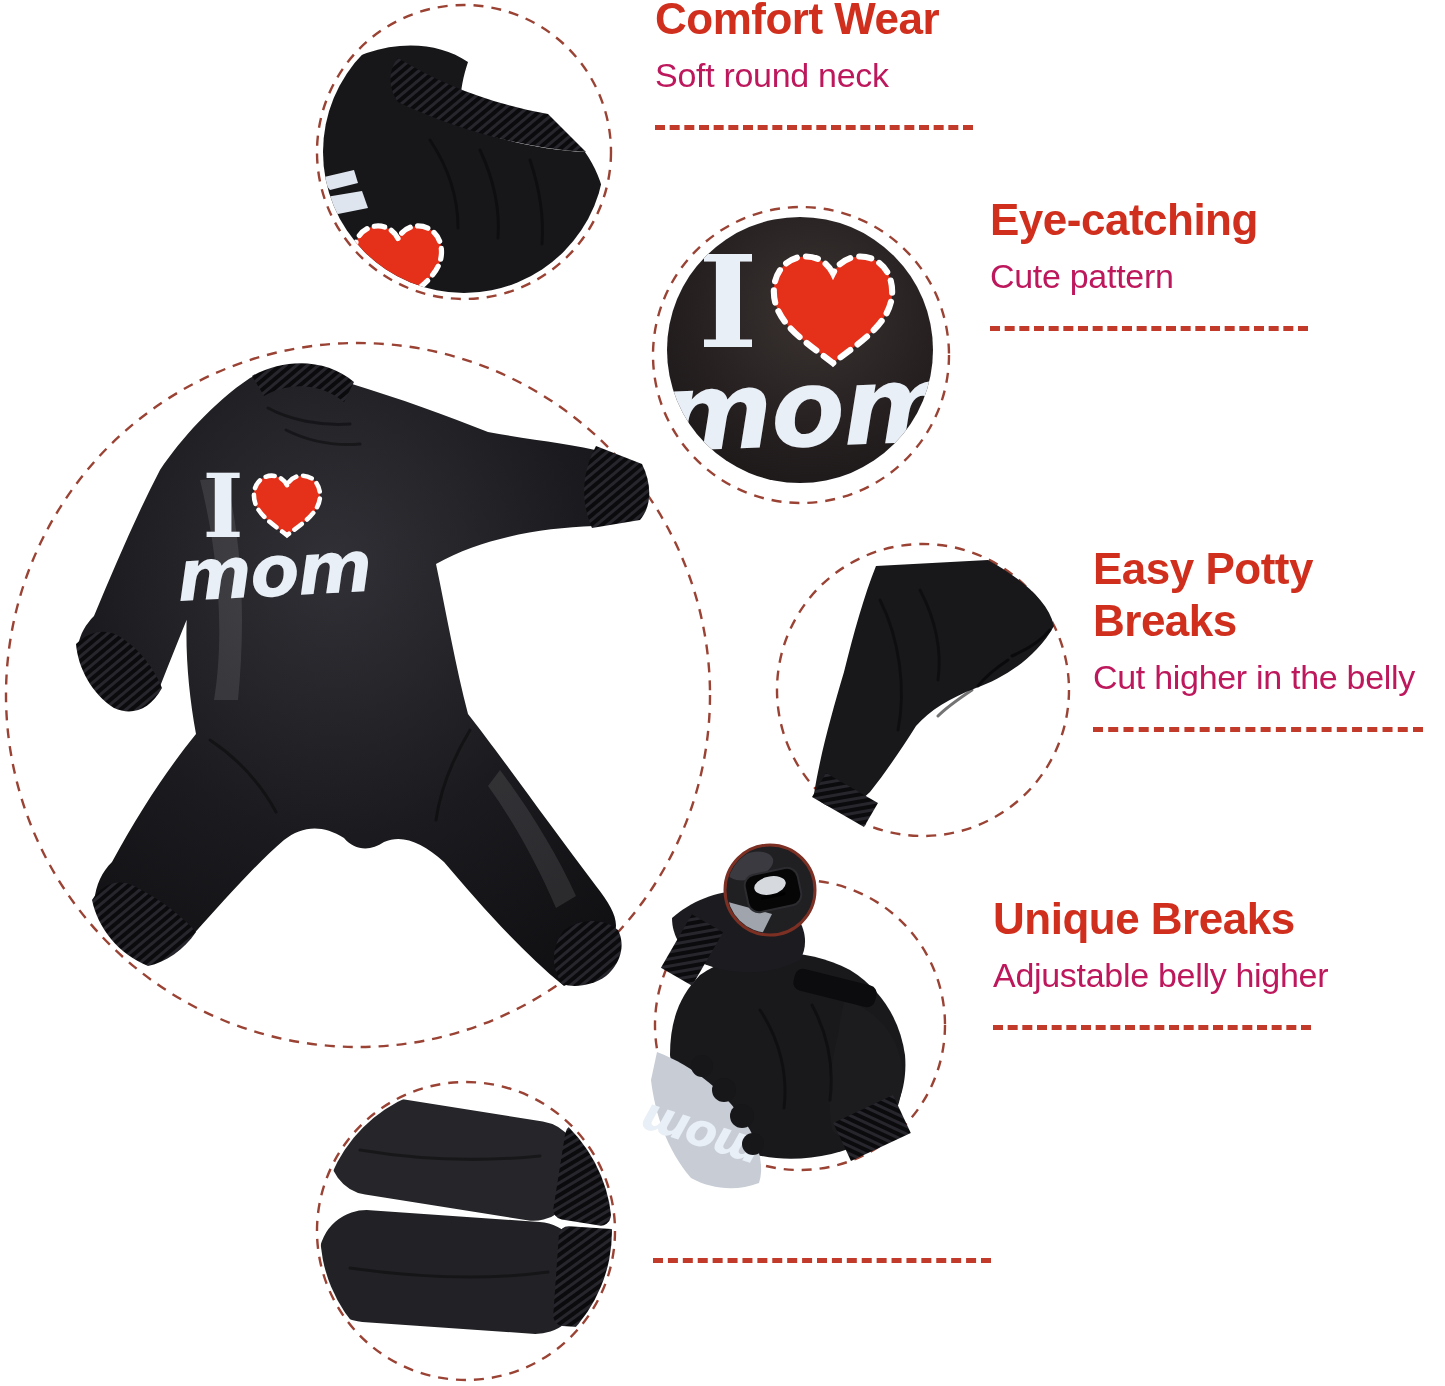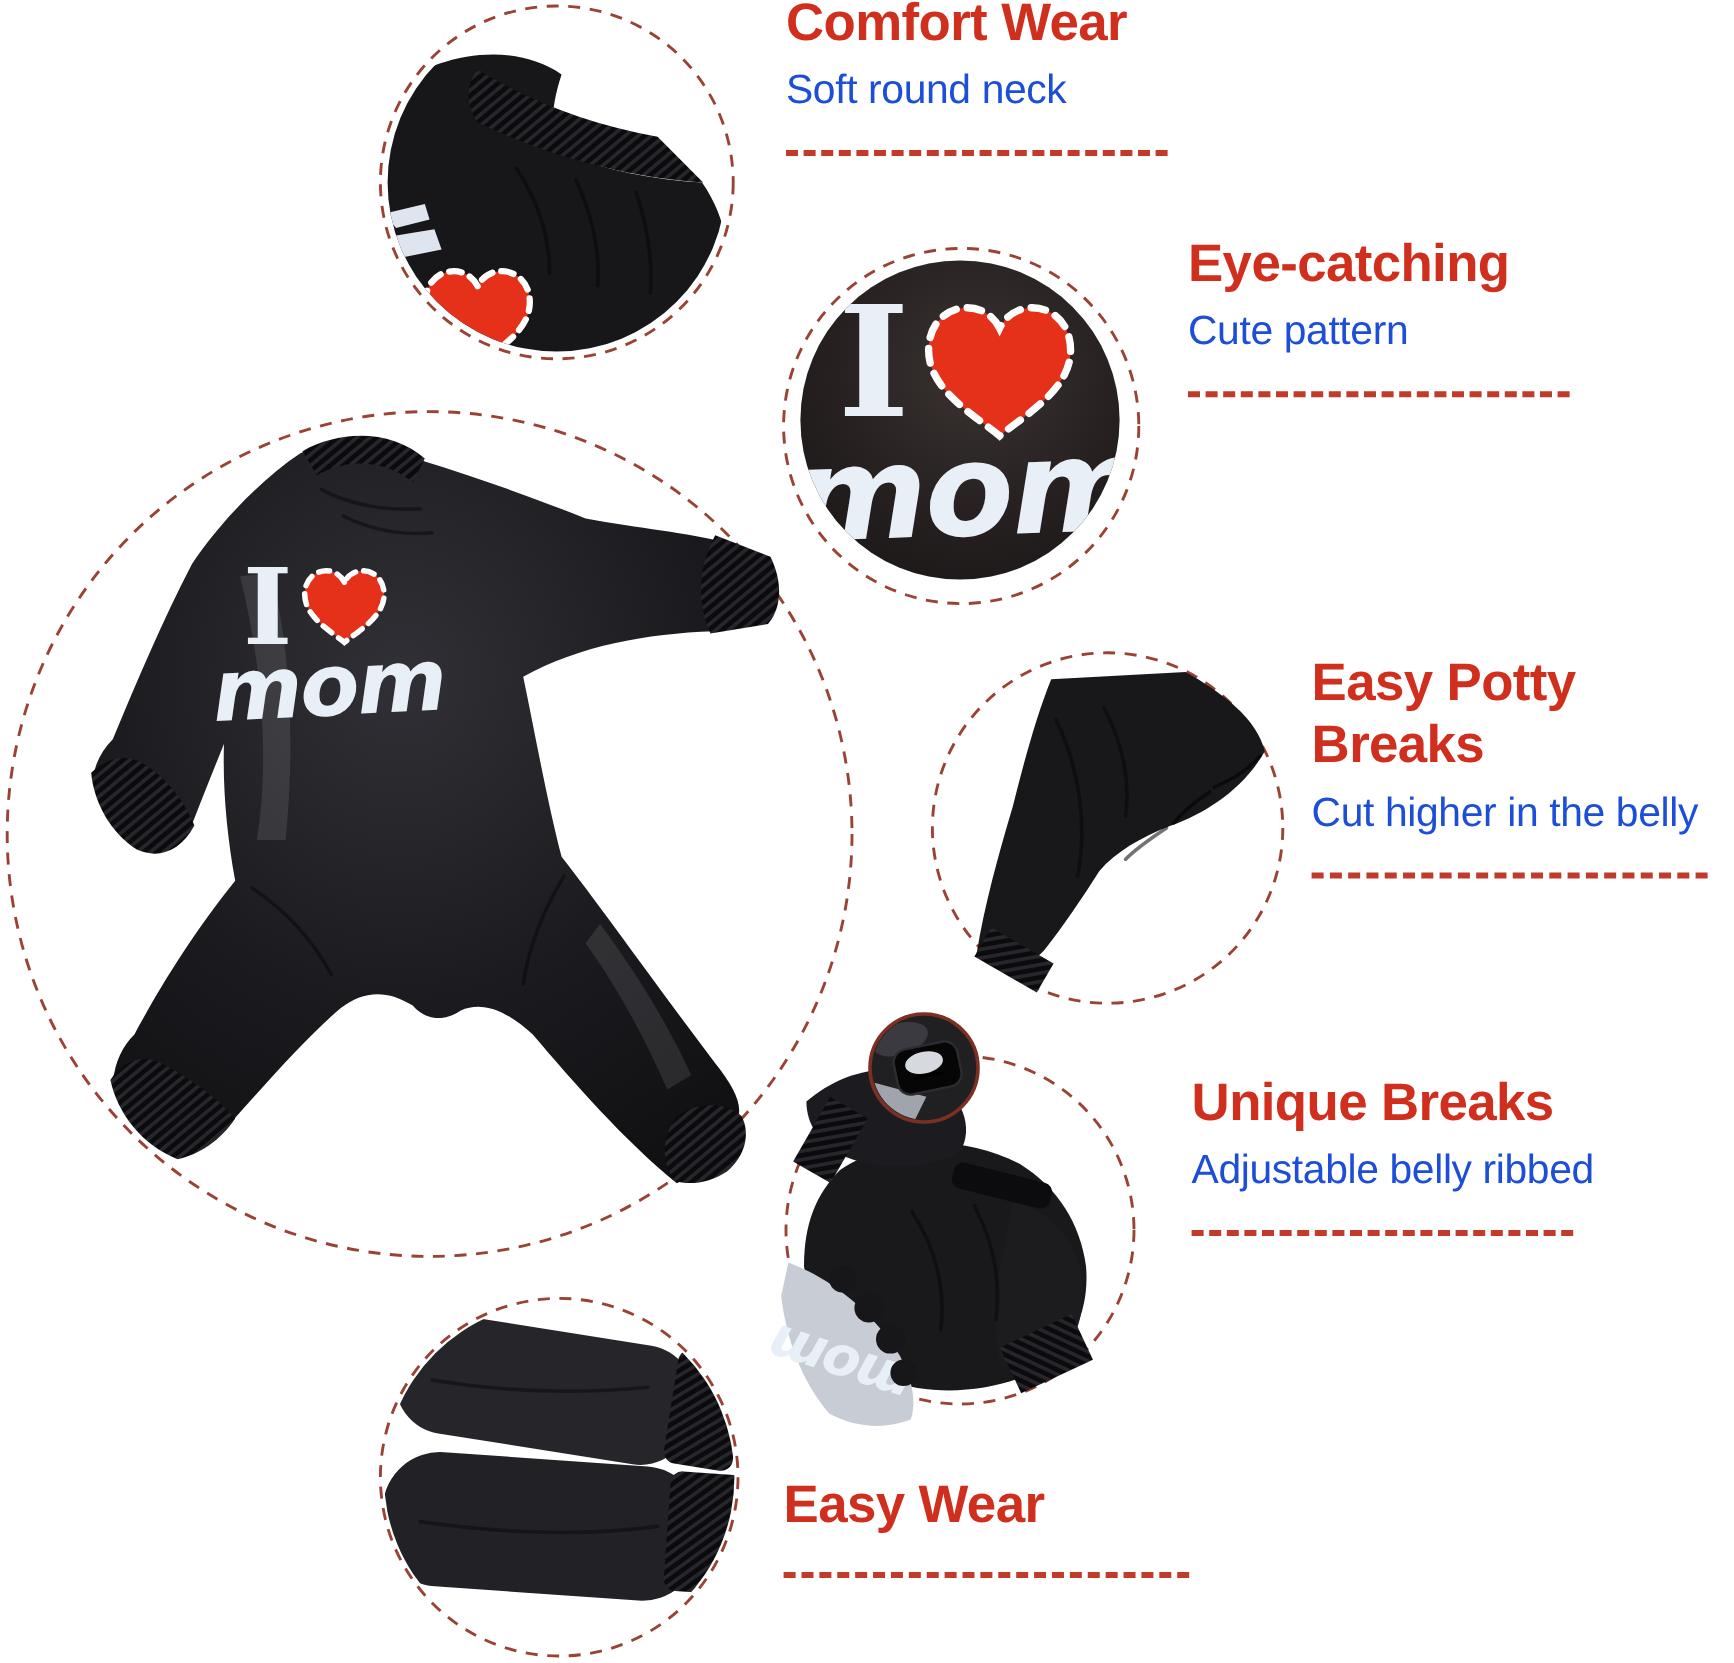--- a/index.html
+++ b/index.html
@@ -7,21 +7,21 @@
     position:relative;width:1445px;height:1386px;background:#ffffff;
     overflow:hidden;font-family:"Liberation Sans",sans-serif;
   }
   .art{position:absolute;left:0;top:0;}
   .section{position:absolute;}
   .section h2{
     margin:0;font-family:"Liberation Sans",sans-serif;font-weight:700;
     font-size:44px;line-height:52px;color:#d02f1e;letter-spacing:-0.5px;
   }
   .section p{
-    margin:10px 0 0 0;font-size:34px;line-height:40px;color:#1d4ed8;
+    margin:10px 0 0 0;font-size:34px;line-height:40px;color:#be185d;
     letter-spacing:-0.3px;
   }
   .section .sep{
     margin-top:30px;height:0;border-top:5px dashed #c13a2a;
   }
   .dash{fill:none;stroke:#9a4233;stroke-width:2.4;stroke-dasharray:10 8;}
   .print-i{font-family:"DejaVu Serif","Liberation Serif",serif;font-weight:700;fill:#e9eff6;}
   .print-mom{font-family:"DejaVu Sans","Liberation Sans",sans-serif;font-weight:700;font-style:italic;fill:#e9eff6;letter-spacing:-2px;}
   .fold{fill:none;stroke:#000000;stroke-opacity:0.38;stroke-width:3;stroke-linecap:round;}
   .sheen{fill:#ffffff;opacity:0.10;}
@@ -239,22 +239,21 @@
   </div>
 
   <div class="section" style="left:990px;top:194px;">
     <h2>Eye-catching</h2>
     <p>Cute pattern</p>
     <div class="sep" style="width:318px"></div>
   </div>
 
   <div class="section" style="left:993px;top:893px;">
     <h2>Unique Breaks</h2>
-    <p>Adjustable belly ribbed</p>
+    <p>Adjustable belly higher</p>
     <div class="sep" style="width:318px"></div>
   </div>
 
   <div class="section" style="left:653px;top:1228px;">
-    <h2>Easy Wear</h2>
     <div class="sep" style="width:338px"></div>
   </div>
 
 </div>
 
 </body></html>

